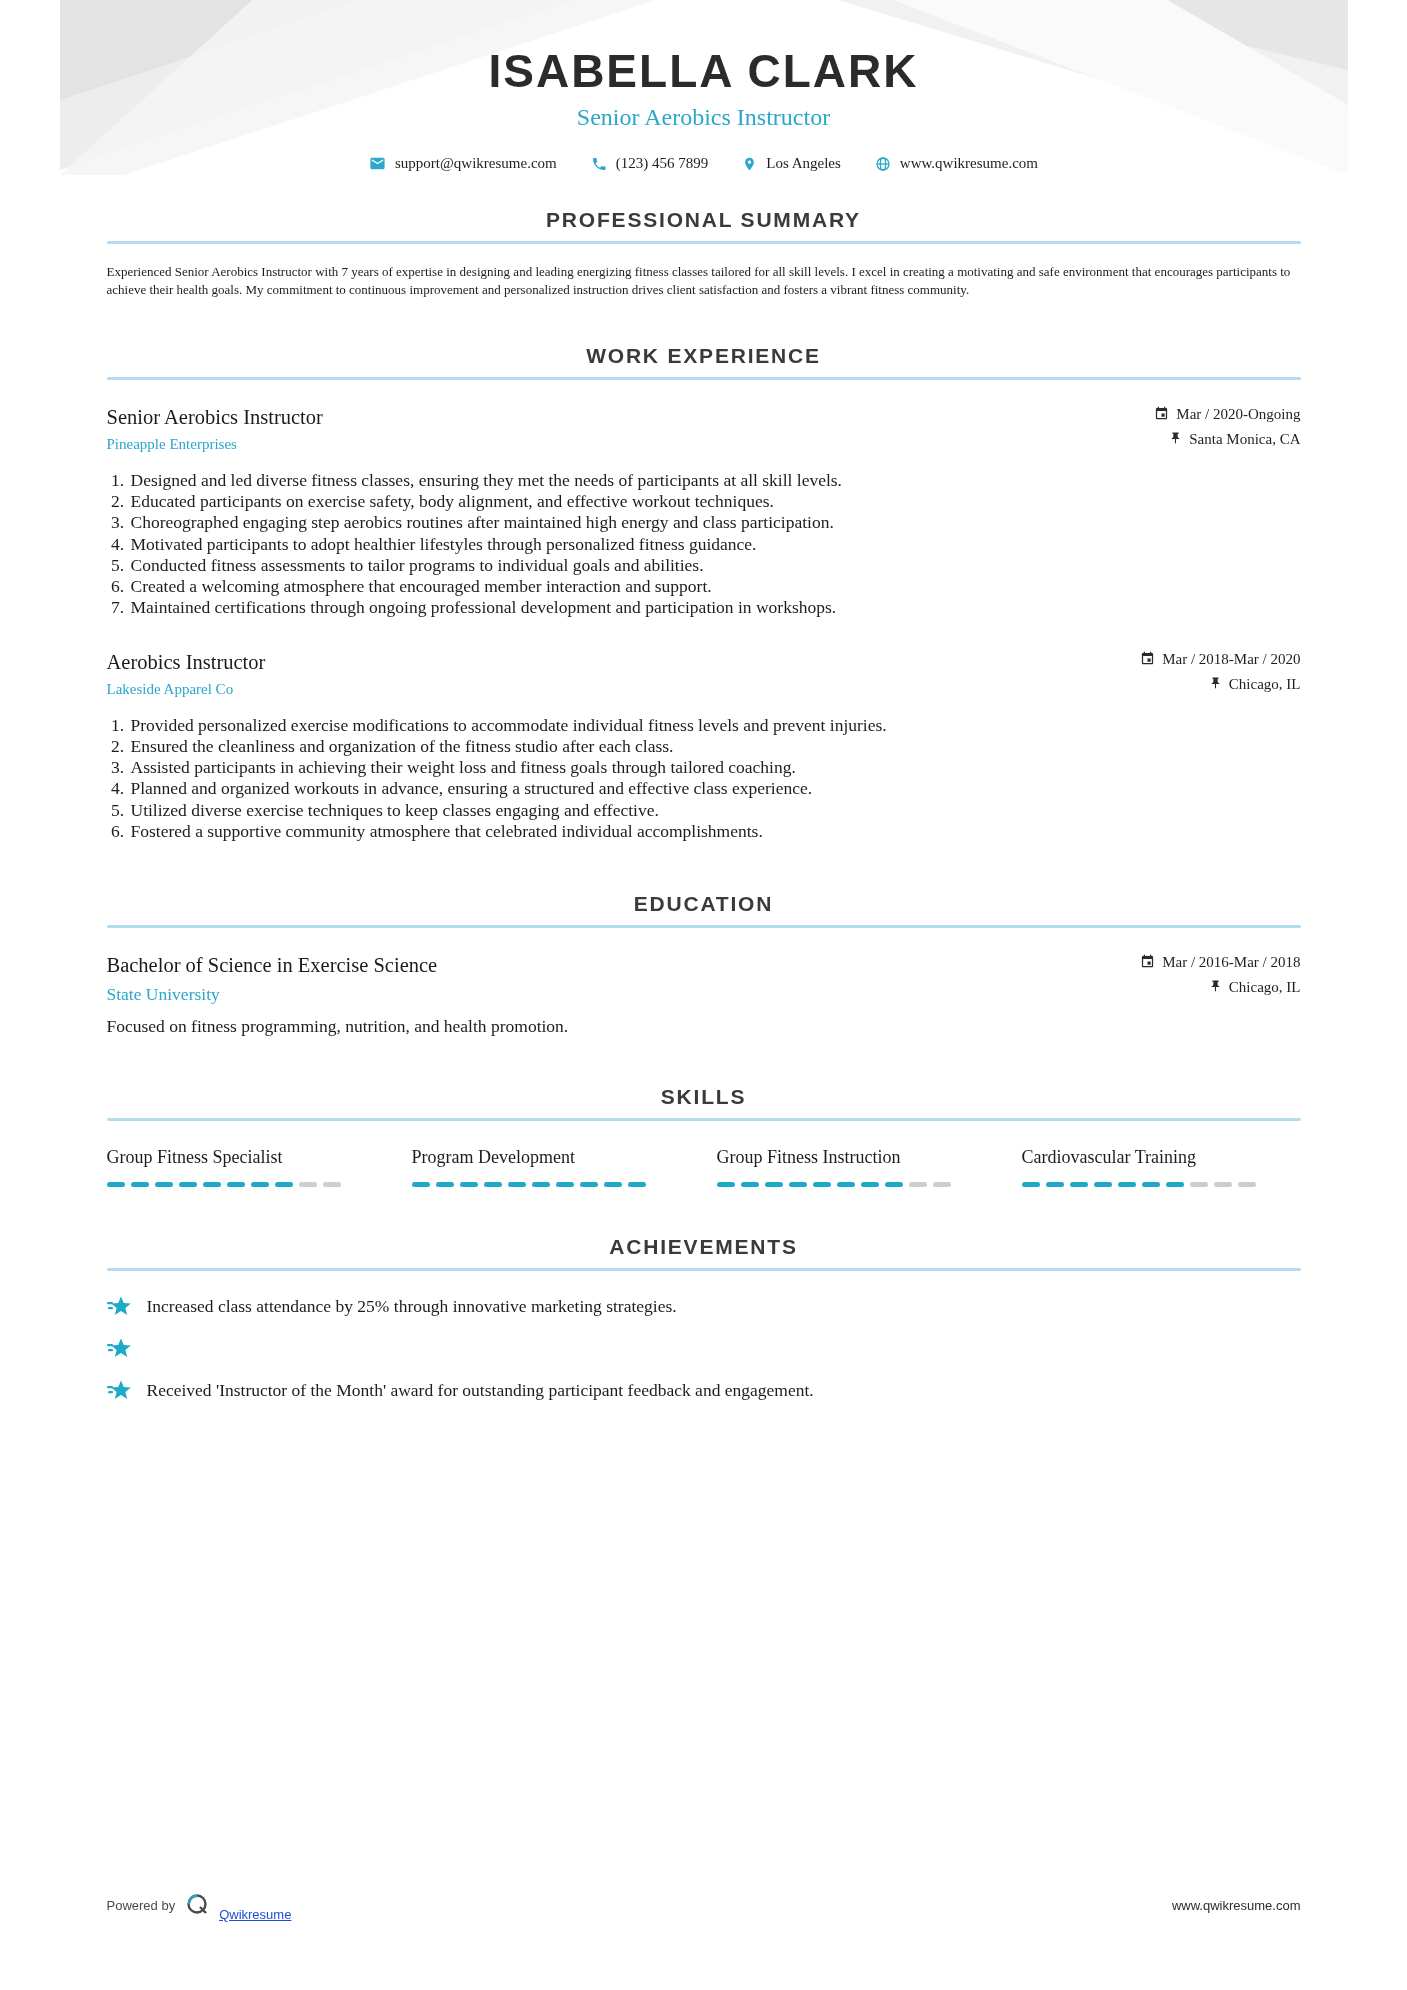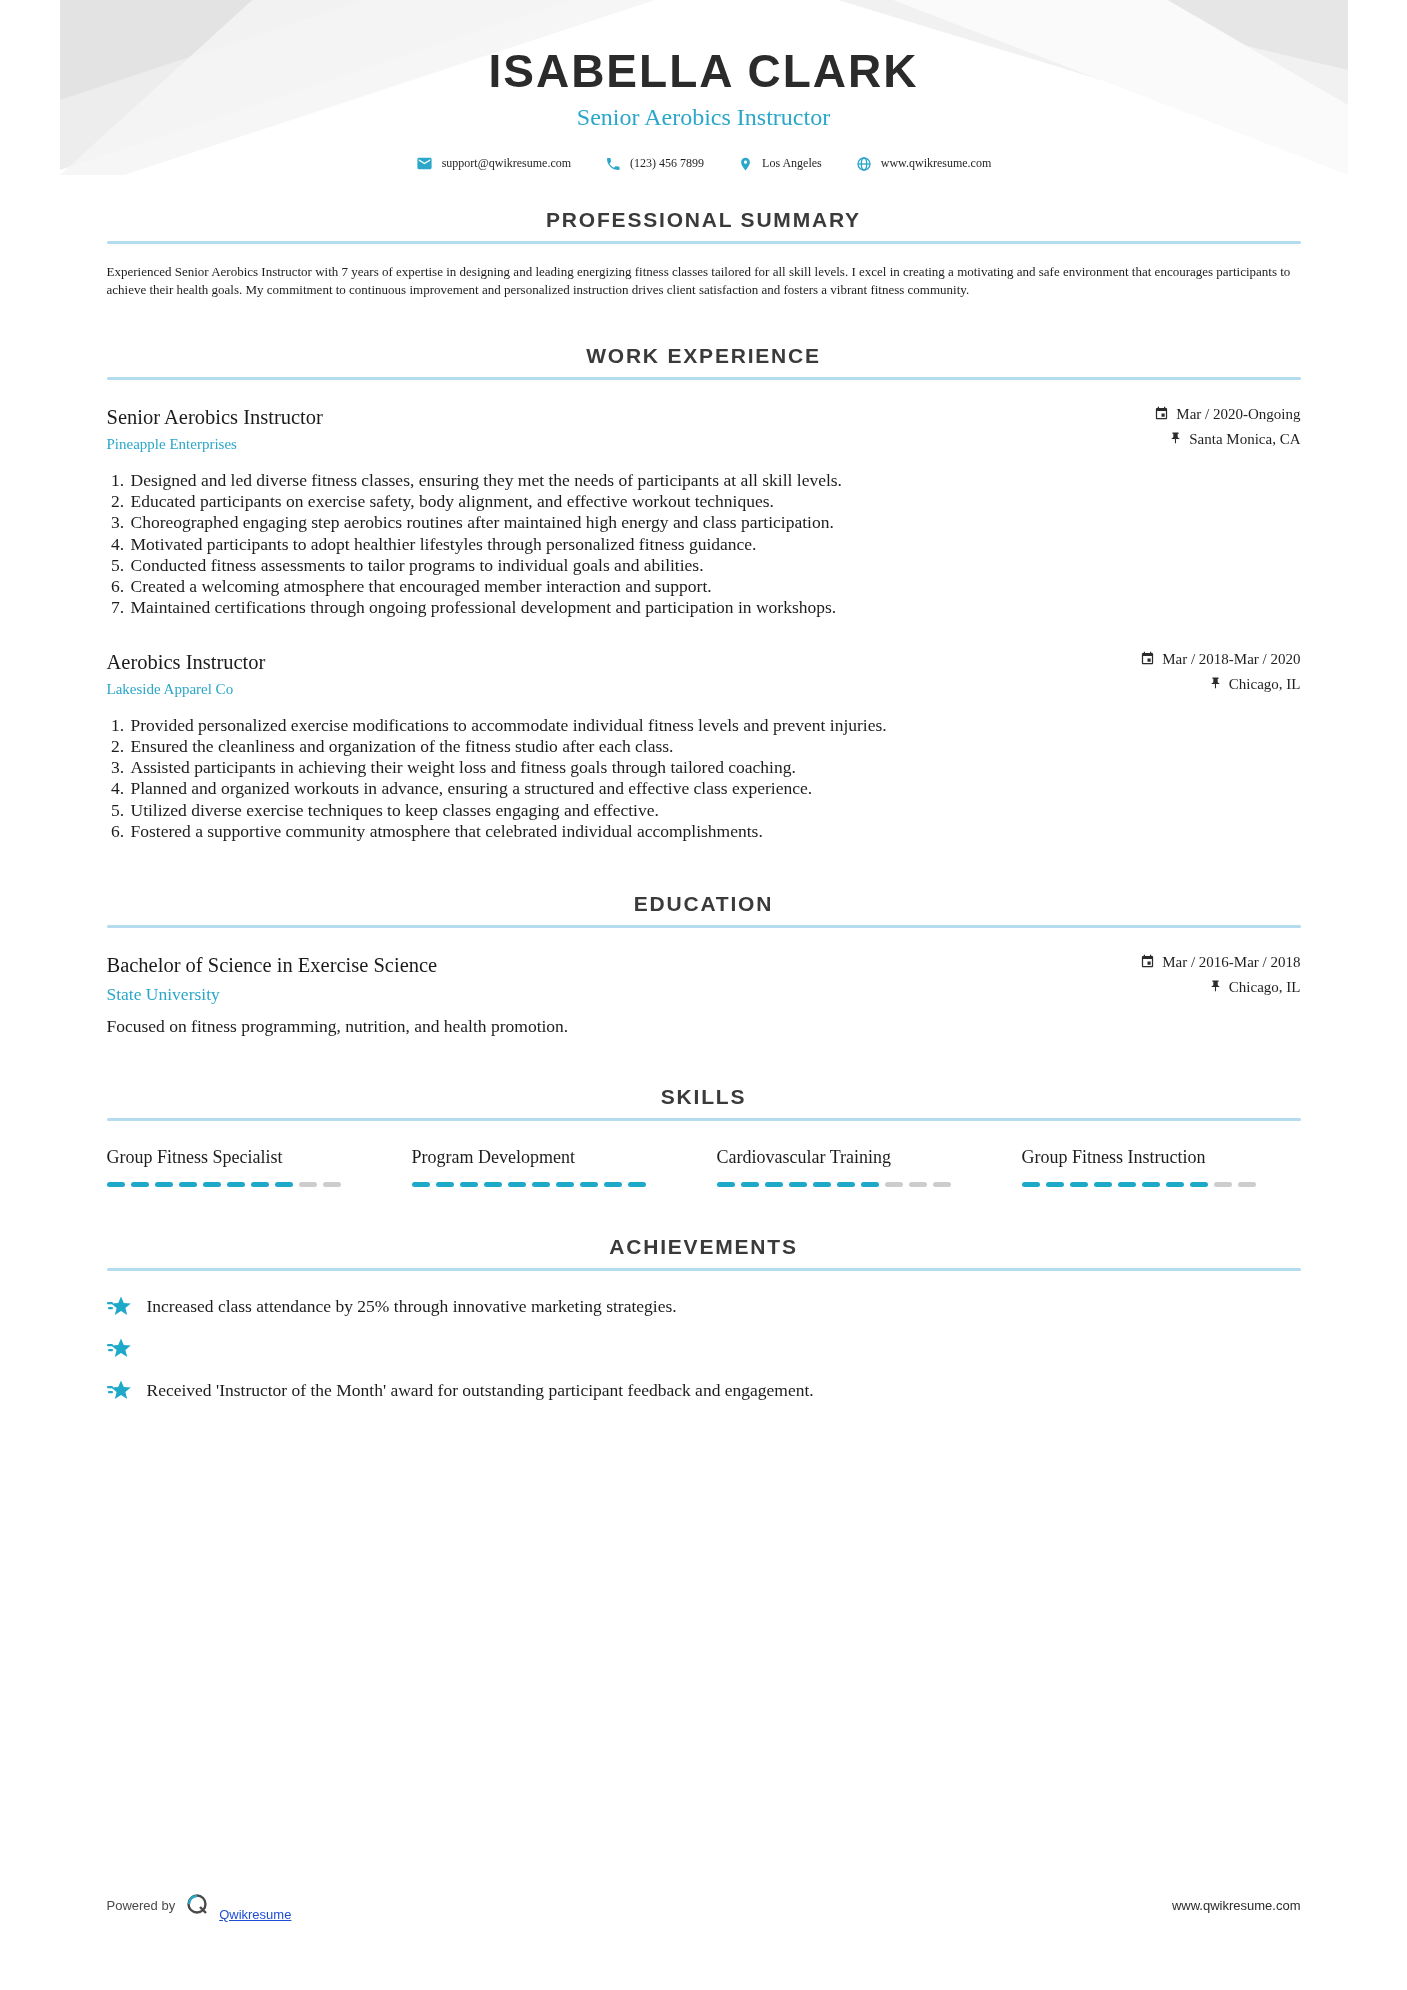--- a/index.html
+++ b/index.html
@@ -39,21 +39,21 @@
     margin-top: 6px;
     font-size: 24px;
     color: #2aa7c9;
   }
   .contact-row {
     margin-top: 24px;
     display: flex;
     justify-content: center;
     align-items: center;
     gap: 34px;
-    font-size: 12px;
+    font-size: 15px;
     color: #1f1f1f;
   }
   .contact-item { display: flex; align-items: center; gap: 9px; }
   .icon-teal svg { display: block; }
 
   
   .content { padding: 0 47px; position: relative; z-index: 1; }
   .section-heading {
     font-family: "Liberation Sans", "DejaVu Sans", sans-serif;
     font-weight: 700;
@@ -359,45 +359,45 @@
               <span class="dash dash-on"></span>
               <span class="dash dash-on"></span>
               <span class="dash dash-on"></span>
               <span class="dash dash-on"></span>
               <span class="dash dash-on"></span>
               <span class="dash dash-on"></span>
               <span class="dash dash-on"></span>
             </div>
         </div>
         <div>
+          <div class="skill-name">Group Fitness Instruction</div>
+          <div class="skill-bar">
+              <span class="dash dash-on"></span>
+              <span class="dash dash-on"></span>
+              <span class="dash dash-on"></span>
+              <span class="dash dash-on"></span>
+              <span class="dash dash-on"></span>
+              <span class="dash dash-on"></span>
+              <span class="dash dash-on"></span>
+              <span class="dash dash-on"></span>
+              <span class="dash dash-off"></span>
+              <span class="dash dash-off"></span>
+            </div>
+        </div>
+        <div>
           <div class="skill-name">Cardiovascular Training</div>
           <div class="skill-bar">
               <span class="dash dash-on"></span>
               <span class="dash dash-on"></span>
               <span class="dash dash-on"></span>
               <span class="dash dash-on"></span>
               <span class="dash dash-on"></span>
               <span class="dash dash-on"></span>
               <span class="dash dash-on"></span>
               <span class="dash dash-off"></span>
-              <span class="dash dash-off"></span>
-              <span class="dash dash-off"></span>
-            </div>
-        </div>
-        <div>
-          <div class="skill-name">Group Fitness Instruction</div>
-          <div class="skill-bar">
-              <span class="dash dash-on"></span>
-              <span class="dash dash-on"></span>
-              <span class="dash dash-on"></span>
-              <span class="dash dash-on"></span>
-              <span class="dash dash-on"></span>
-              <span class="dash dash-on"></span>
-              <span class="dash dash-on"></span>
-              <span class="dash dash-on"></span>
               <span class="dash dash-off"></span>
               <span class="dash dash-off"></span>
             </div>
         </div>
       </div>
     </div>
 
     <div class="achievements-section">
       <div class="section-heading">ACHIEVEMENTS</div>
       <div class="section-rule"></div>

